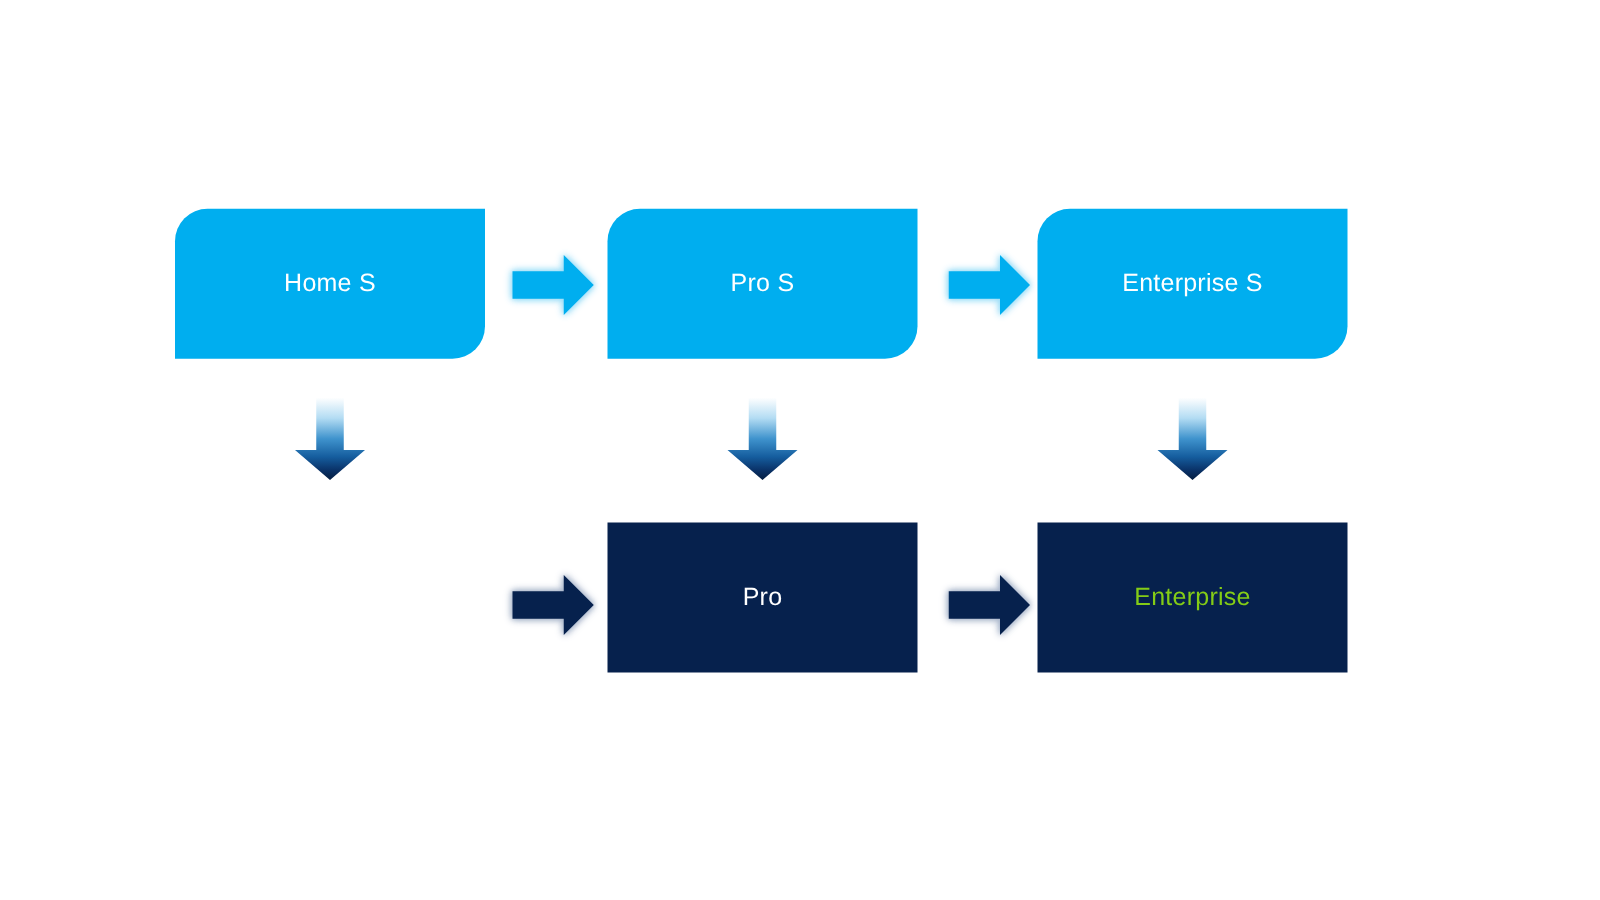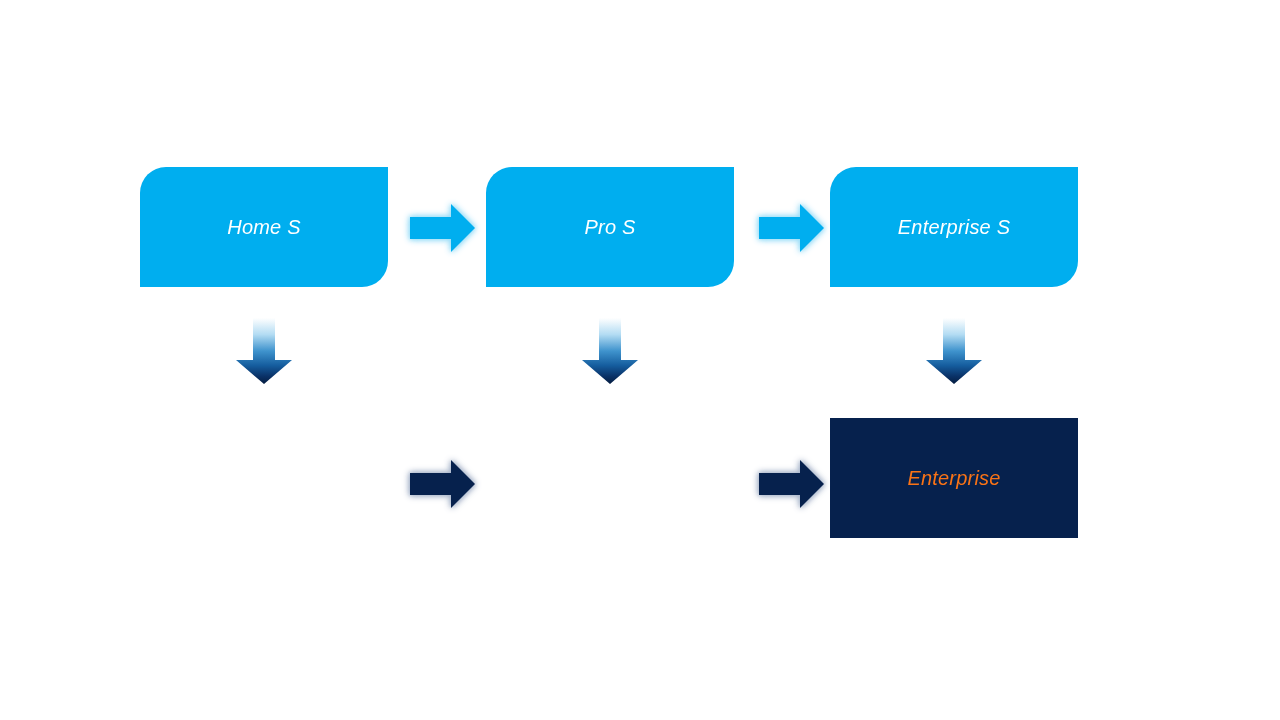--- a/index.html
+++ b/index.html
@@ -17,21 +17,20 @@
     height: 120px;
     display: flex;
     align-items: center;
     justify-content: center;
   }
   .box-label {
     color: #ffffff;
     font-size: 20px;
     font-weight: 400;
     letter-spacing: 0.2px;
-    font-style: italic;
   }
   .box.top {
     background: var(--light, #00AEEF);
     border-radius: 26px 0 26px 0;
   }
   .box.bottom {
     background: var(--dark, #06214D);
     border-radius: 0;
   }
   svg.arrow { position: absolute; overflow: visible; }
@@ -84,22 +83,25 @@
   <svg class="arrow" style="left:236px; top:318px" width="56" height="66" viewBox="0 0 56 66">
     <polygon fill="url(#downGrad)" points="17,0 39,0 39,42 56,42 28,66 0,42 17,42"></polygon>
   </svg>
   <svg class="arrow" style="left:582px; top:318px" width="56" height="66" viewBox="0 0 56 66">
     <polygon fill="url(#downGrad)" points="17,0 39,0 39,42 56,42 28,66 0,42 17,42"></polygon>
   </svg>
   <svg class="arrow" style="left:926px; top:318px" width="56" height="66" viewBox="0 0 56 66">
     <polygon fill="url(#downGrad)" points="17,0 39,0 39,42 56,42 28,66 0,42 17,42"></polygon>
   </svg>
 
+  <div class="box bottom" style="left:486px; top:418px">
+    <span class="box-label" style="color: rgb(255, 255, 255);">Pro</span>
+  </div>
   <div class="box bottom" style="left:830px; top:418px">
-    <span class="box-label" style="color: #f97316;">Enterprise</span>
+    <span class="box-label" style="color: #84cc16;">Enterprise</span>
   </div>
 
   <svg class="arrow glow-dark" style="left:410px; top:459px" width="66" height="50" viewBox="0 0 66 50">
     <polygon class="fill-dark" points="0,14 41,14 41,1 65,25 41,49 41,36 0,36"></polygon>
   </svg>
   <svg class="arrow glow-dark" style="left:759px; top:459px" width="66" height="50" viewBox="0 0 66 50">
     <polygon class="fill-dark" points="0,14 41,14 41,1 65,25 41,49 41,36 0,36"></polygon>
   </svg>
 
 </div>

